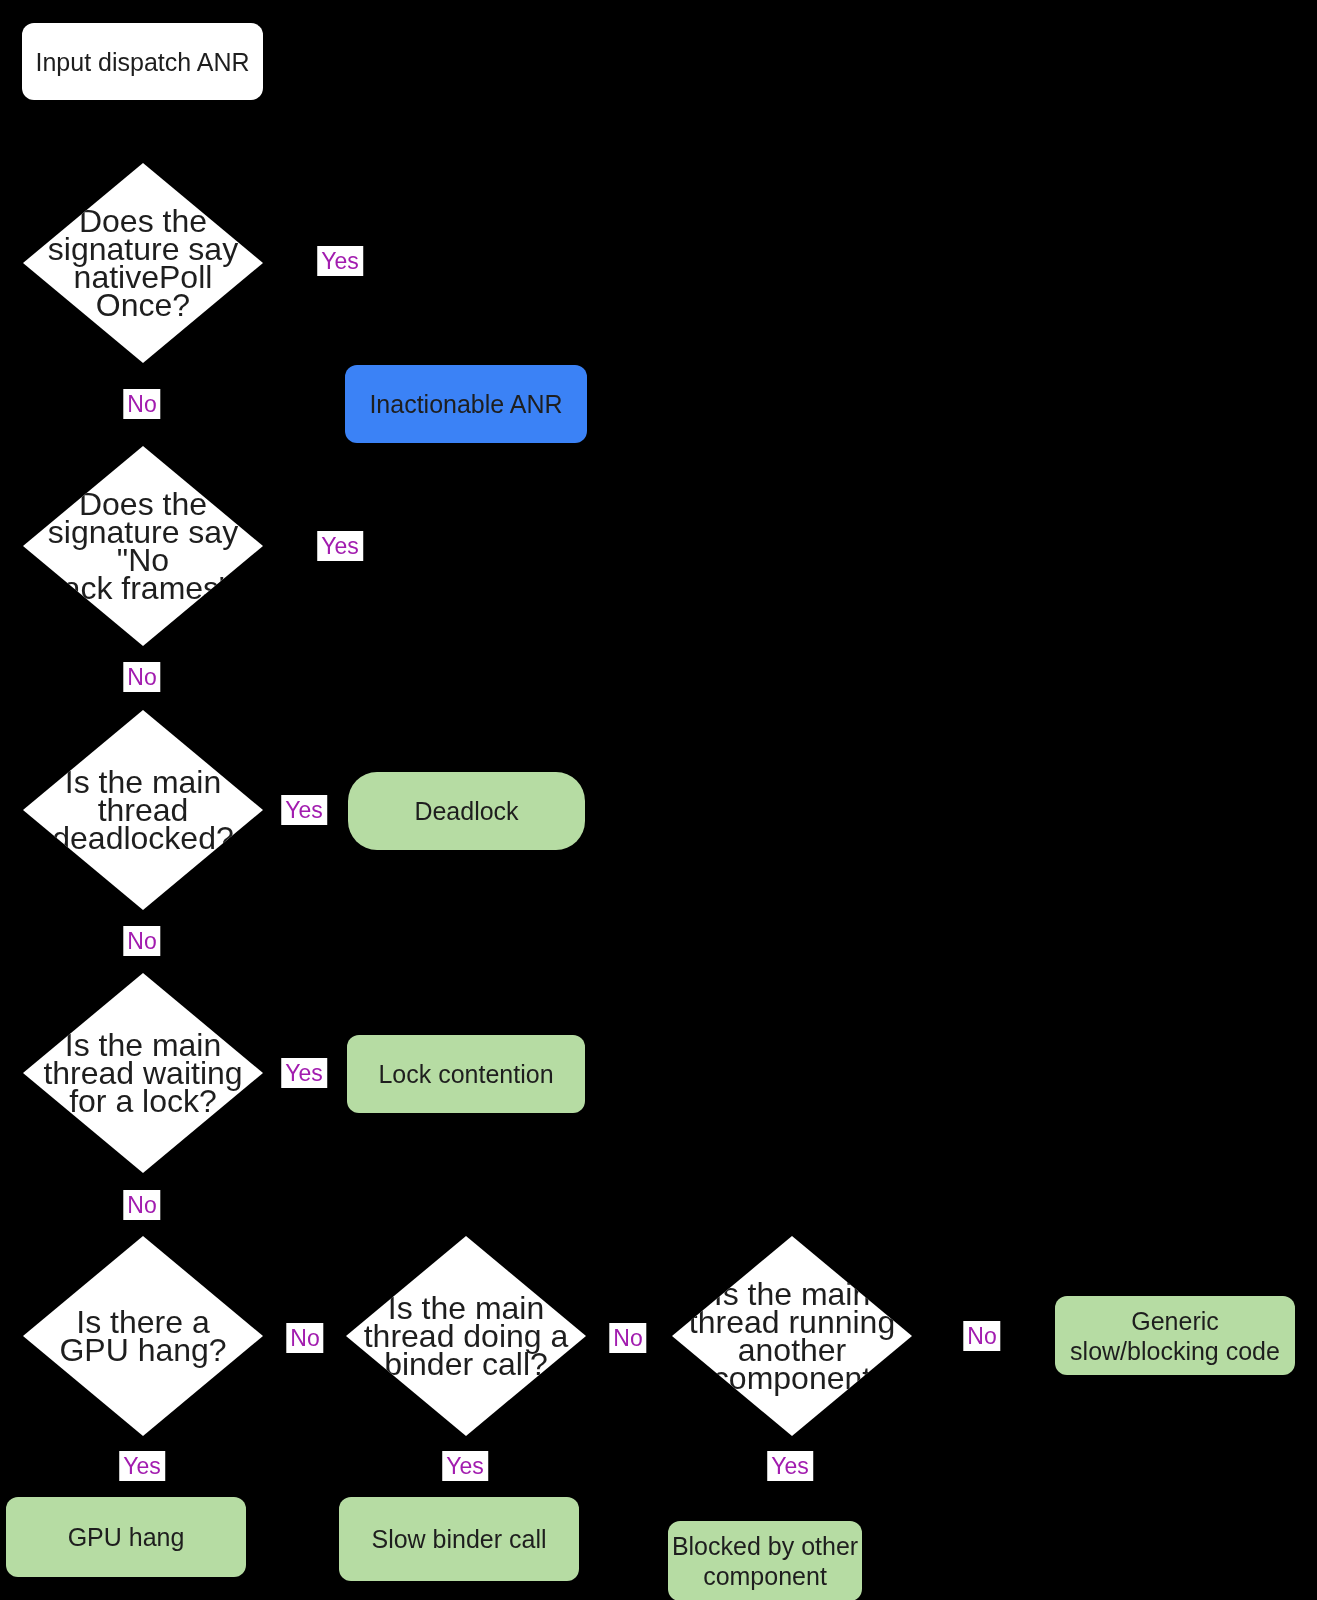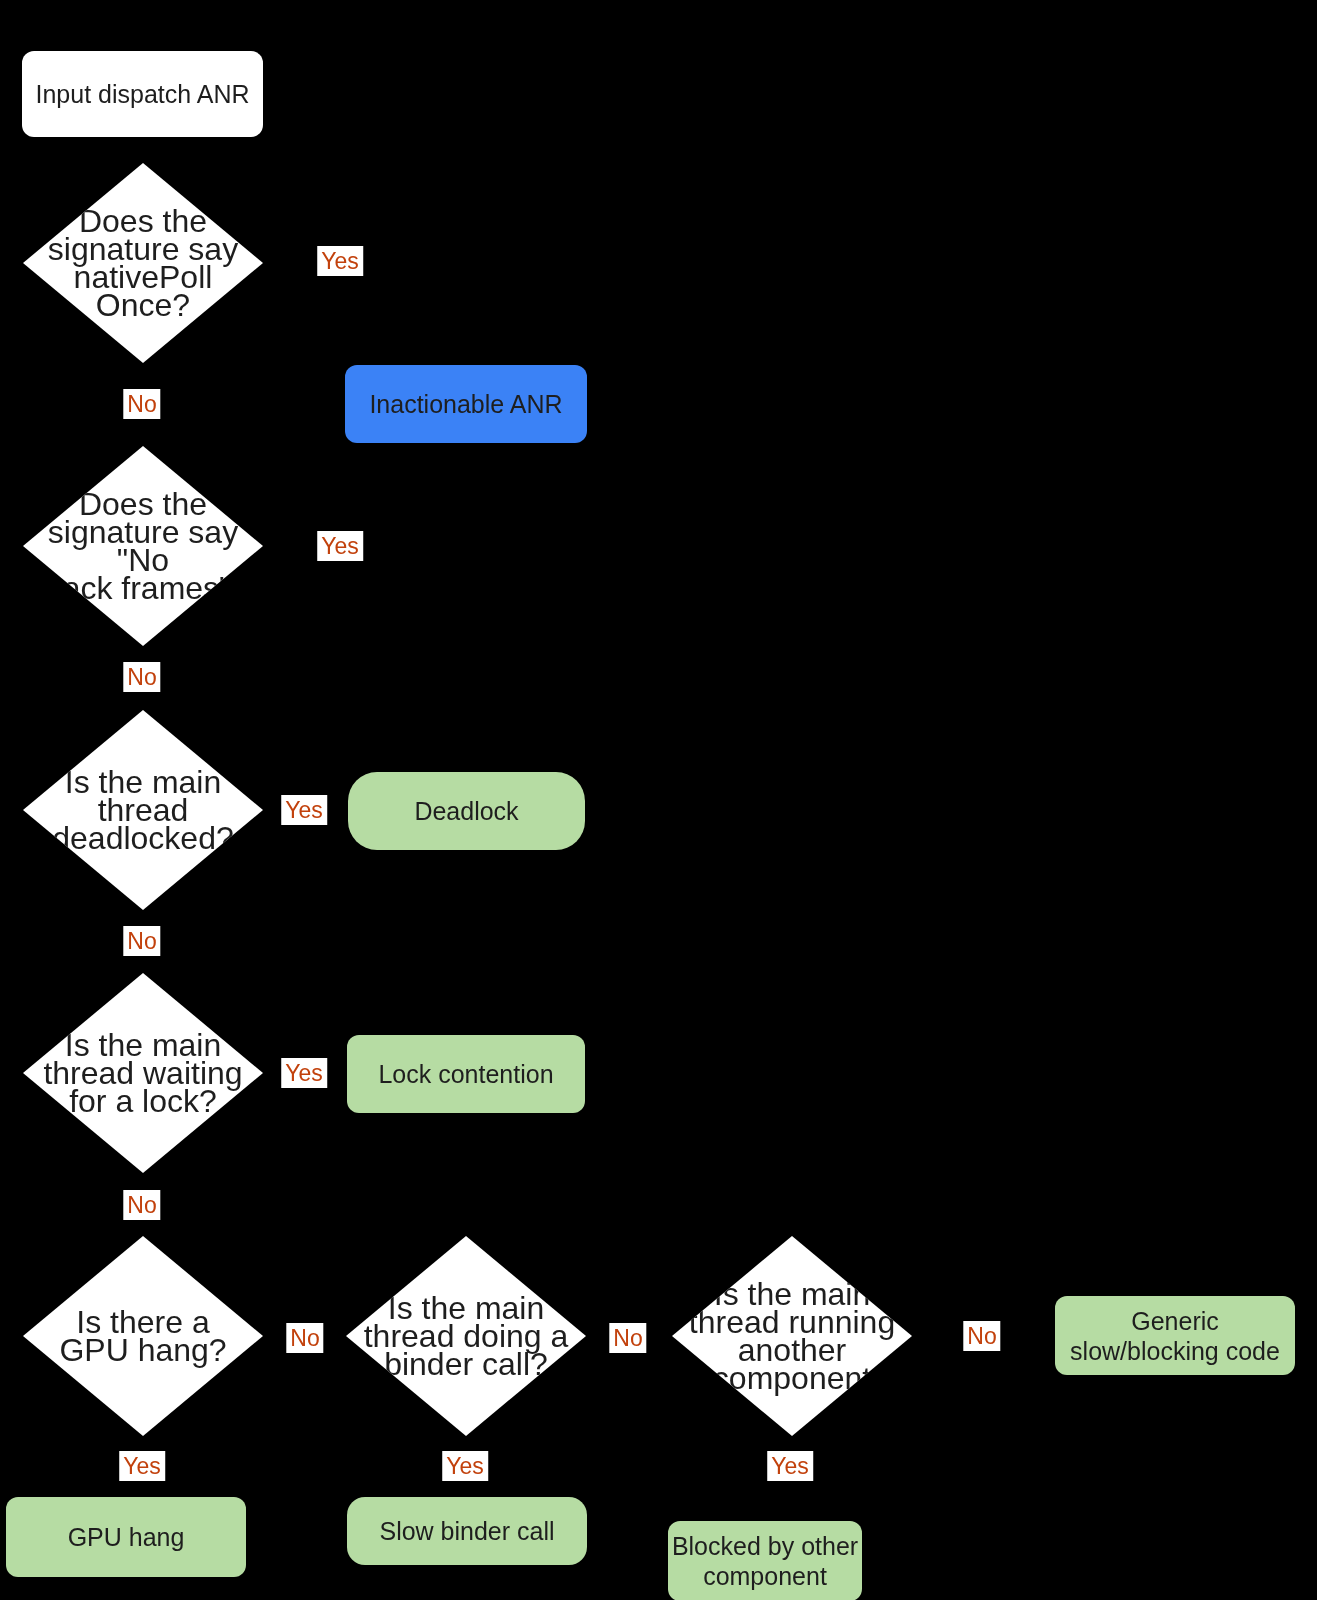--- a/index.html
+++ b/index.html
@@ -43,33 +43,33 @@
     text-align: center;
     font-size: 32px;
     line-height: 28px;
     color: #1e1e1e;
   }
   .diamond .lbl { white-space: pre-line; }
   .edge-chip {
     position: absolute;
     transform: translate(-50%, -50%);
     background: #ffffff;
-    color: #c2410c;
+    color: #a21caf;
     font-size: 23px;
     line-height: 26px;
     padding: 2px 4px;
     white-space: nowrap;
   }
 </style>
 </head>
 <body>
 
 <div id="canvas">
 
-  <div class="node-box" style="left:22px; top:23px; width:241px; height:86px;margin-top:28px;">
+  <div class="node-box" style="left:22px; top:23px; width:241px; height:77px;">
     <span class="lbl">Input dispatch ANR</span>
   </div>
 
   <div class="diamond" style="left:23px; top:163px;">
     <span class="lbl">Does the
 signature say
 nativePoll
 Once?</span>
   </div>
 
@@ -123,21 +123,21 @@
 
   <div class="node-box outcome-positive" style="left:1055px; top:1296px; width:240px; height:79px;">
     <span class="lbl">Generic
 slow/blocking code</span>
   </div>
 
   <div class="node-box outcome-positive" style="left:6px; top:1497px; width:240px; height:80px;">
     <span class="lbl">GPU hang</span>
   </div>
 
-  <div class="node-box outcome-positive" style="left:347px; top:1497px; width:240px; height:68px;border-radius:18px;">
+  <div class="node-box outcome-positive" style="left:339px; top:1497px; width:240px; height:84px;">
     <span class="lbl">Slow binder call</span>
   </div>
 
   <div class="node-box outcome-positive" style="left:668px; top:1497px; width:194px; height:80px;margin-top:24px;">
     <span class="lbl">Blocked by other
 component</span>
   </div>
 
   <span class="edge-chip" style="left:340px; top:261px;">Yes</span>
   <span class="edge-chip" style="left:142px; top:404px;">No</span>

